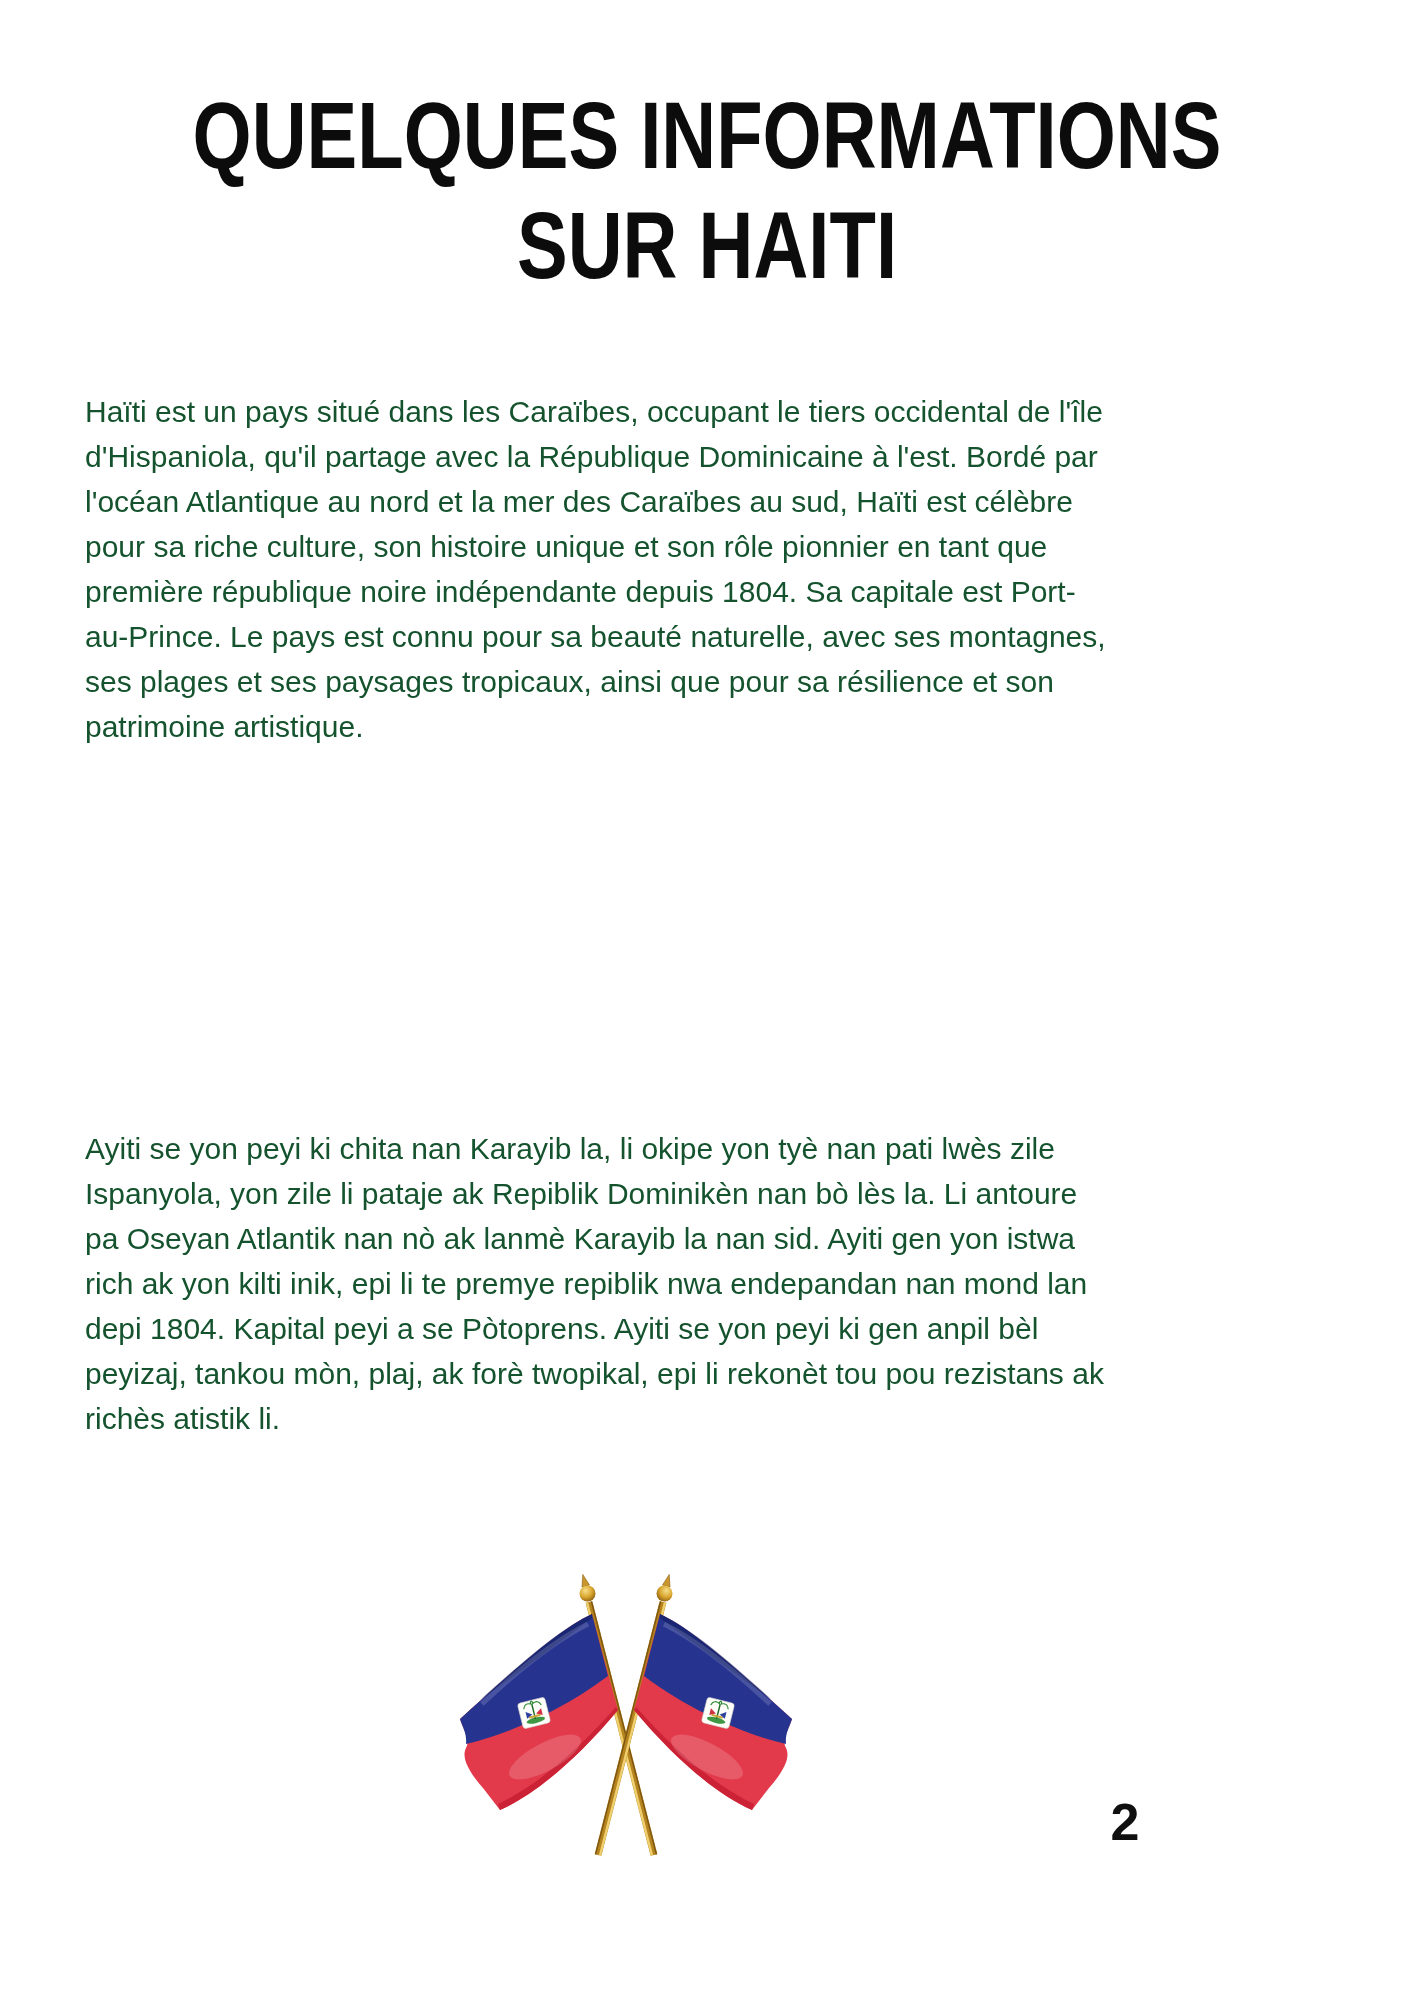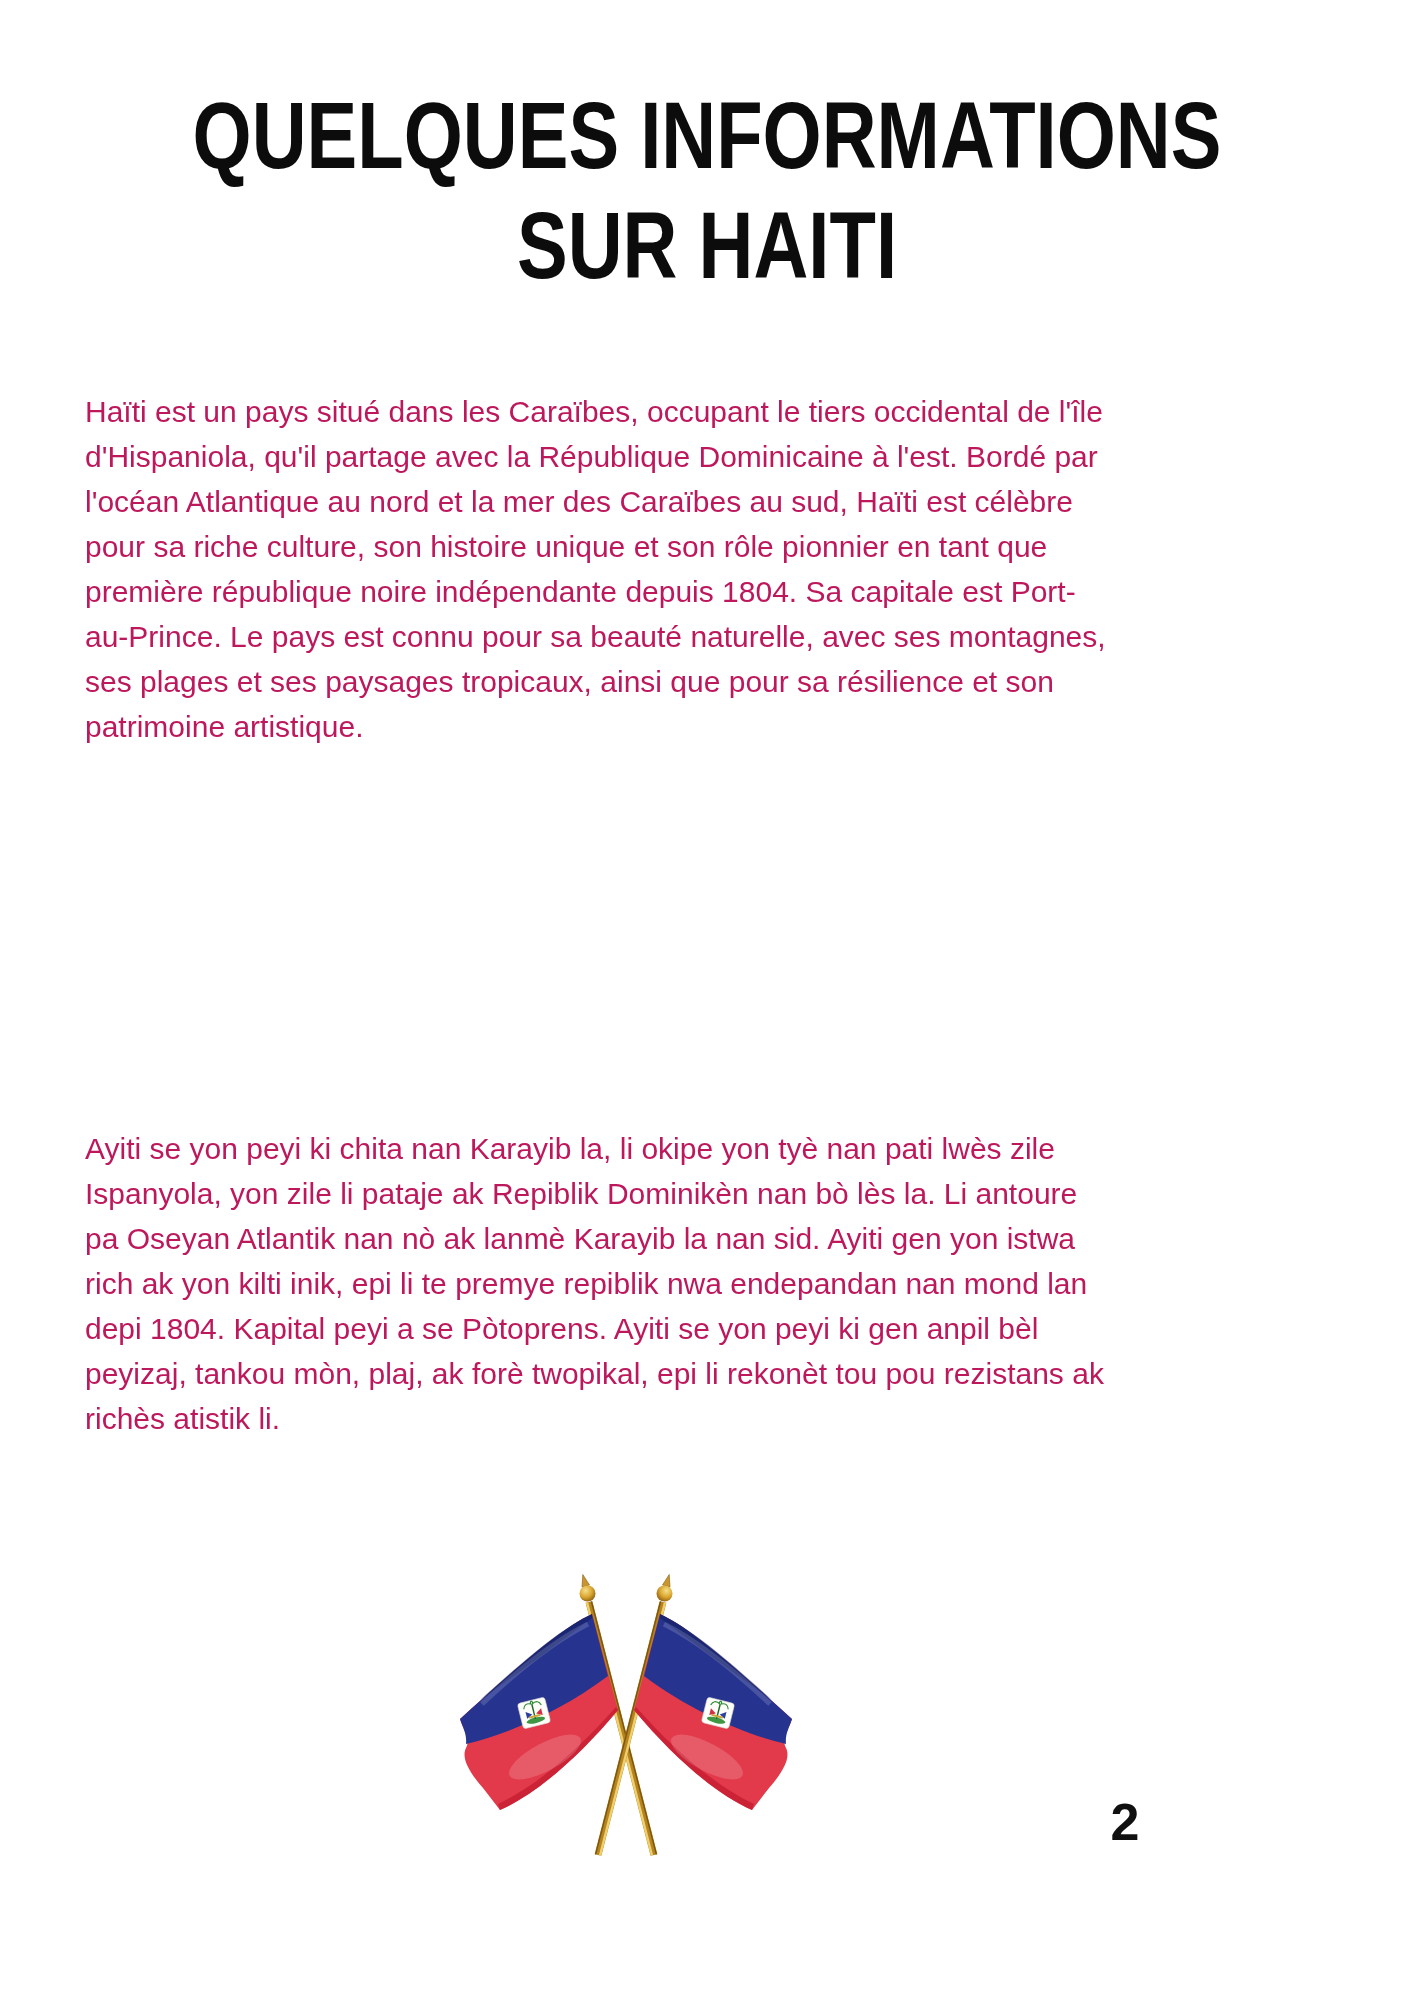--- a/index.html
+++ b/index.html
@@ -16,21 +16,21 @@
     text-align:center;
     font-size:95px; line-height:110px; font-weight:700;
     color:#0c0c0c;
     transform:scaleX(0.8); transform-origin:50% 0;
   }
   .title .title-line { display:block; }
   .body-text {
     position:absolute; left:85px;
     font-size:30px; line-height:45px;
     white-space:pre;
-    color:#be185d;
+    color:#14532d;
   }
   .french { top:389px; }
   .creole { top:1036px; }
   .pagenum {
     position:absolute; left:1080px; top:1792px; width:90px;
     text-align:center;
     font-size:52px; font-weight:700; color:#101010;
   }
   .flags {
     position:absolute; left:440px; top:1572px;

